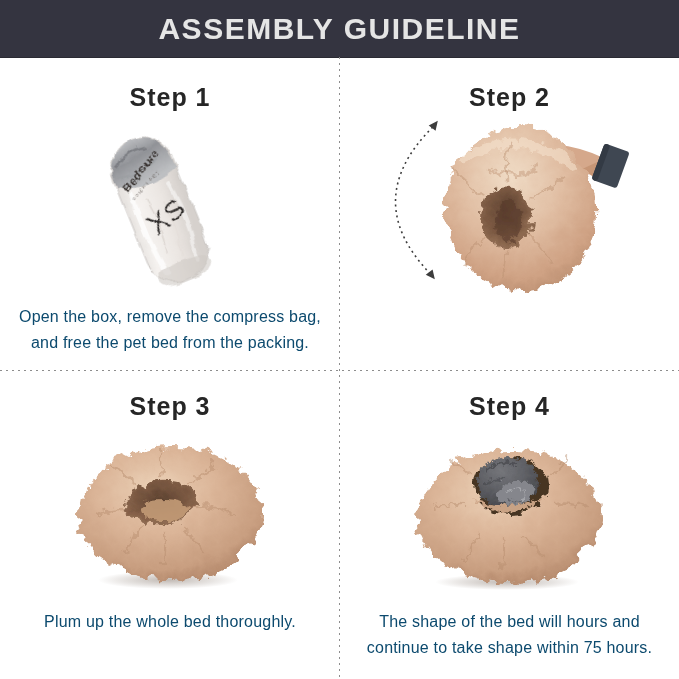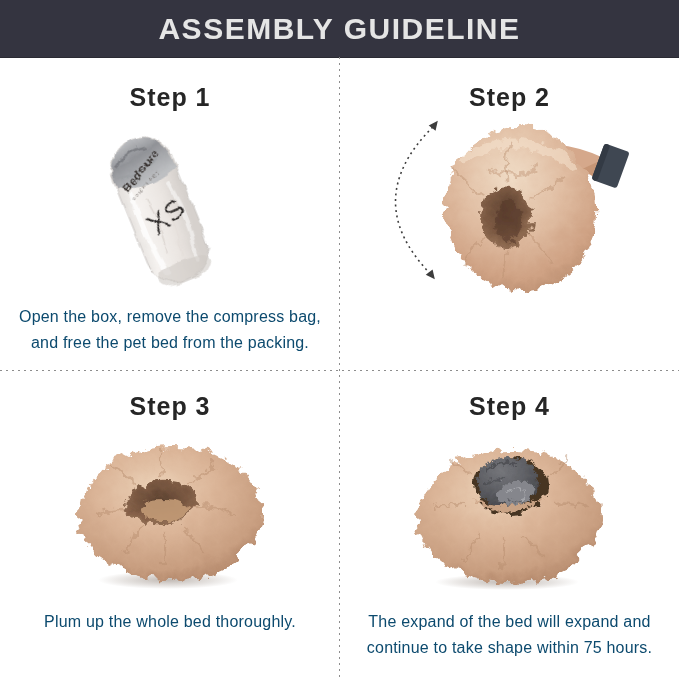--- a/index.html
+++ b/index.html
@@ -209,21 +209,21 @@
             <path d="M72,34 Q86,24 102,28" stroke="#3c3d42" stroke-width="2.5" fill="none" opacity="0.55"></path>
             <path d="M70,48 Q80,42 90,44" stroke="#3c3d42" stroke-width="2" fill="none" opacity="0.45"></path>
             <ellipse cx="102" cy="57" rx="18" ry="12" fill="#85868c" transform="rotate(-12 102 57)"></ellipse>
             <path d="M92,56 q9,-7 16,-1 q6,5 -2,9" stroke="#aaabb0" stroke-width="1.6" fill="none" opacity="0.85"></path>
             <path d="M96,64 q6,3 12,1" stroke="#55565b" stroke-width="1.5" fill="none" opacity="0.7"></path>
           </g>
           <path d="M58,62 Q95,90 132,60 Q96,78 58,62 Z" fill="#cfa88a" filter="url(#fluffFine)" opacity="0.95"></path>
         </svg>
       </div>
       <p class="cap">
-        <span>The expand of the bed will expand and</span><br>
+        <span>The shape of the bed will hours and</span><br>
         <span>continue to take shape within 75 hours.</span>
       </p>
     </section>
 
   </div>
 
   <div class="vdiv"></div>
   <div class="hdiv"></div>
 
 </div>

